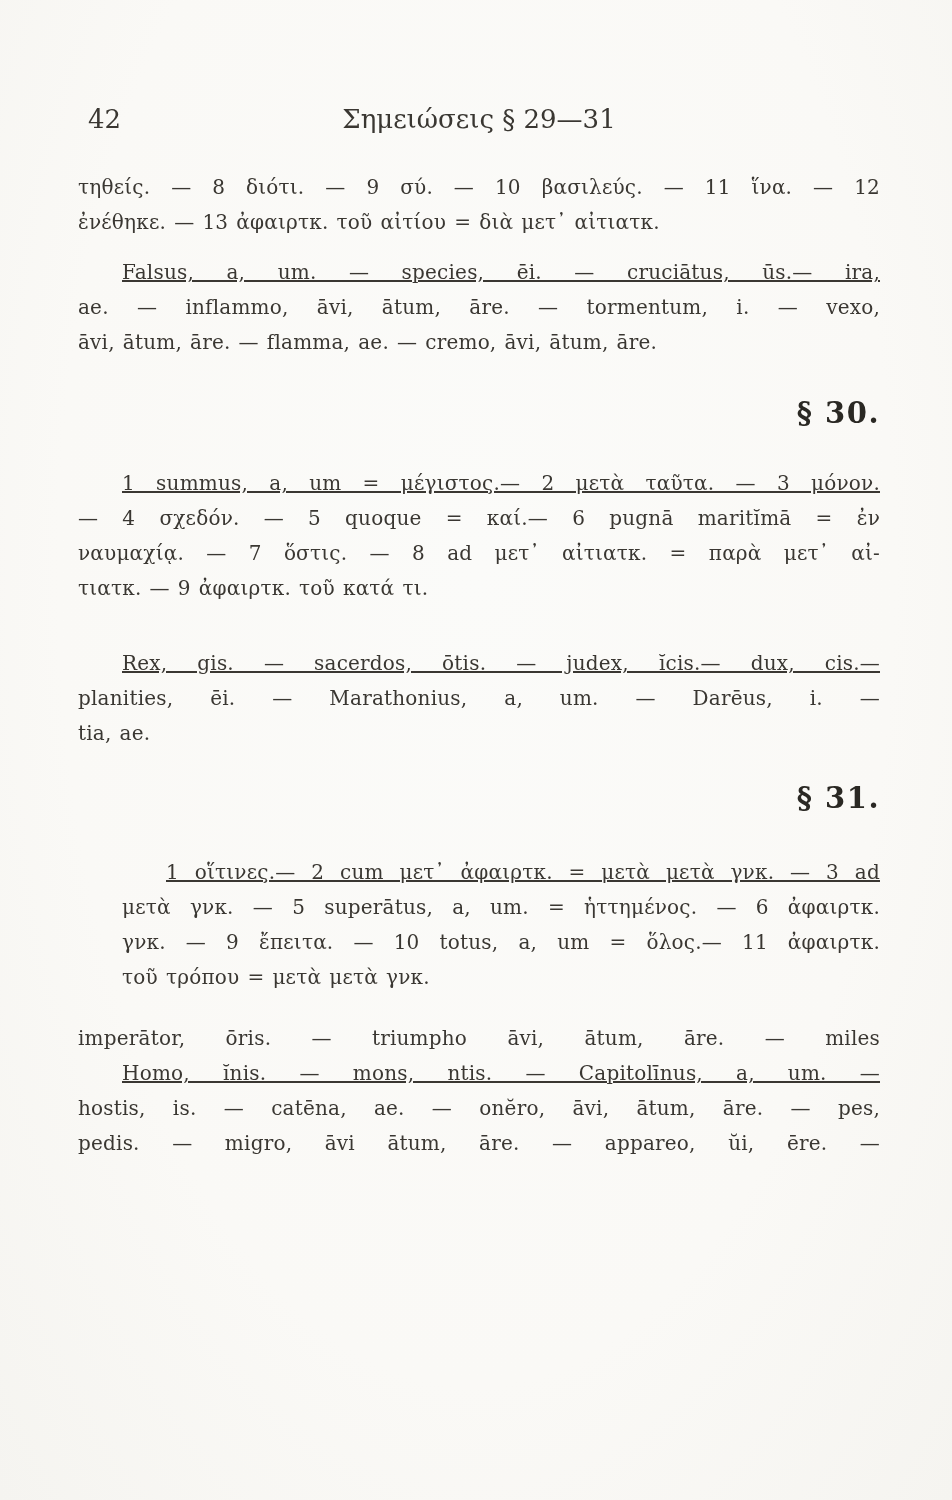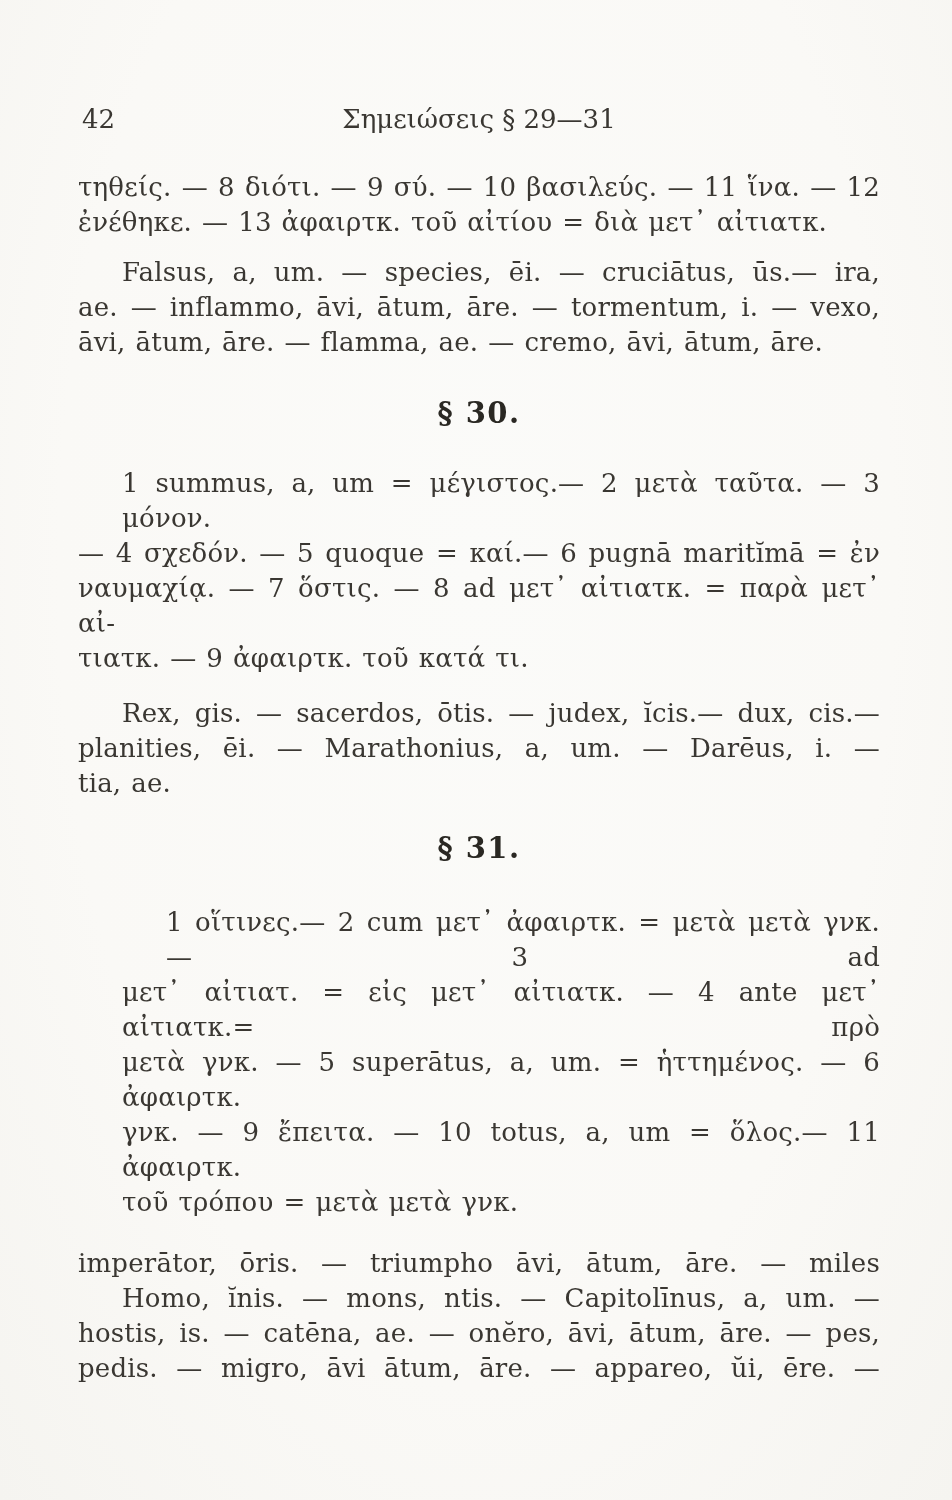--- a/index.html
+++ b/index.html
@@ -23,51 +23,51 @@
   }
   .running-head {
     position: relative;
     text-align: center;
     font-size: 26px;
     line-height: 35px;
     height: 35px;
   }
   .pageno {
     position: absolute;
-    left: 4px;
+    left: 10px;
     top: 0;
   }
   .para { margin: 0; }
   .line {
-    font-size: 26px;
+    font-size: 20px;
     line-height: 35px;
     letter-spacing: 0.2px;
     word-spacing: 1.5px;
     white-space: normal;
   }
   .j {
     text-align: justify;
     text-align-last: justify;
     text-justify: inter-word;
   }
-  .ind { padding-left: 44px; }
+  .ind { padding-left: 44px; text-decoration: underline; }
   .sec-heading {
     margin: 0;
-    text-align: center;
+    text-align: right;
     font-size: 29px;
     line-height: 34px;
     font-weight: 700;
     letter-spacing: 1.5px;
     color: #2a2823;
   }
   .mt-intro   { margin-top: 33px; }
   .mt-vocab1  { margin-top: 15px; }
   .mt-h30     { margin-top: 36px; }
   .mt-notes30 { margin-top: 36px; }
-  .mt-vocab30 { margin-top: 20px; }
+  .mt-vocab30 { margin-top: 40px; }
   .mt-h31     { margin-top: 30px; }
   .mt-notes31 { margin-top: 40px; margin-left: 44px; }
   .mt-vocab31 { margin-top: 26px; }
 </style>
 </head>
 <body>
 
 <div class="page">
 
   <div class="running-head">
@@ -98,21 +98,20 @@
   <div class="para mt-vocab30">
     <div class="line j ind">Rex, gis. — sacerdos, ōtis. — judex, ĭcis.— dux, cis.—</div>
     <div class="line j">planities, ēi. — Marathonius, a, um. — Darēus, i. —</div>
     <div class="line">tia, ae.</div>
   </div>
 
   <h2 class="sec-heading mt-h31">§ 31.</h2>
 
   <div class="para mt-notes31">
     <div class="line j ind">1 οἵτινες.— 2 cum μετ᾽ ἀφαιρτκ. = μετὰ μετὰ γνκ. — 3 ad</div>
-    <div class="line j">μετ᾽ αἰτιατ. = εἰς μετ᾽ αἰτιατκ. — 4 ante μετ᾽ αἰτιατκ.= πρὸ</div>
     <div class="line j">μετὰ γνκ. — 5 superātus, a, um. = ἡττημένος. — 6 ἀφαιρτκ.</div>
     <div class="line j">γνκ. — 9 ἔπειτα. — 10 totus, a, um = ὅλος.— 11 ἀφαιρτκ.</div>
     <div class="line">τοῦ τρόπου = μετὰ μετὰ γνκ.</div>
   </div>
 
   <div class="para mt-vocab31">
     <div class="line j">imperātor, ōris. — triumpho āvi, ātum, āre. — miles</div>
     <div class="line j ind">Homo, ĭnis. — mons, ntis. — Capitolīnus, a, um. —</div>
     <div class="line j">hostis, is. — catēna, ae. — onĕro, āvi, ātum, āre. — pes,</div>
     <div class="line j">pedis. — migro, āvi ātum, āre. — appareo, ŭi, ēre. —</div>

